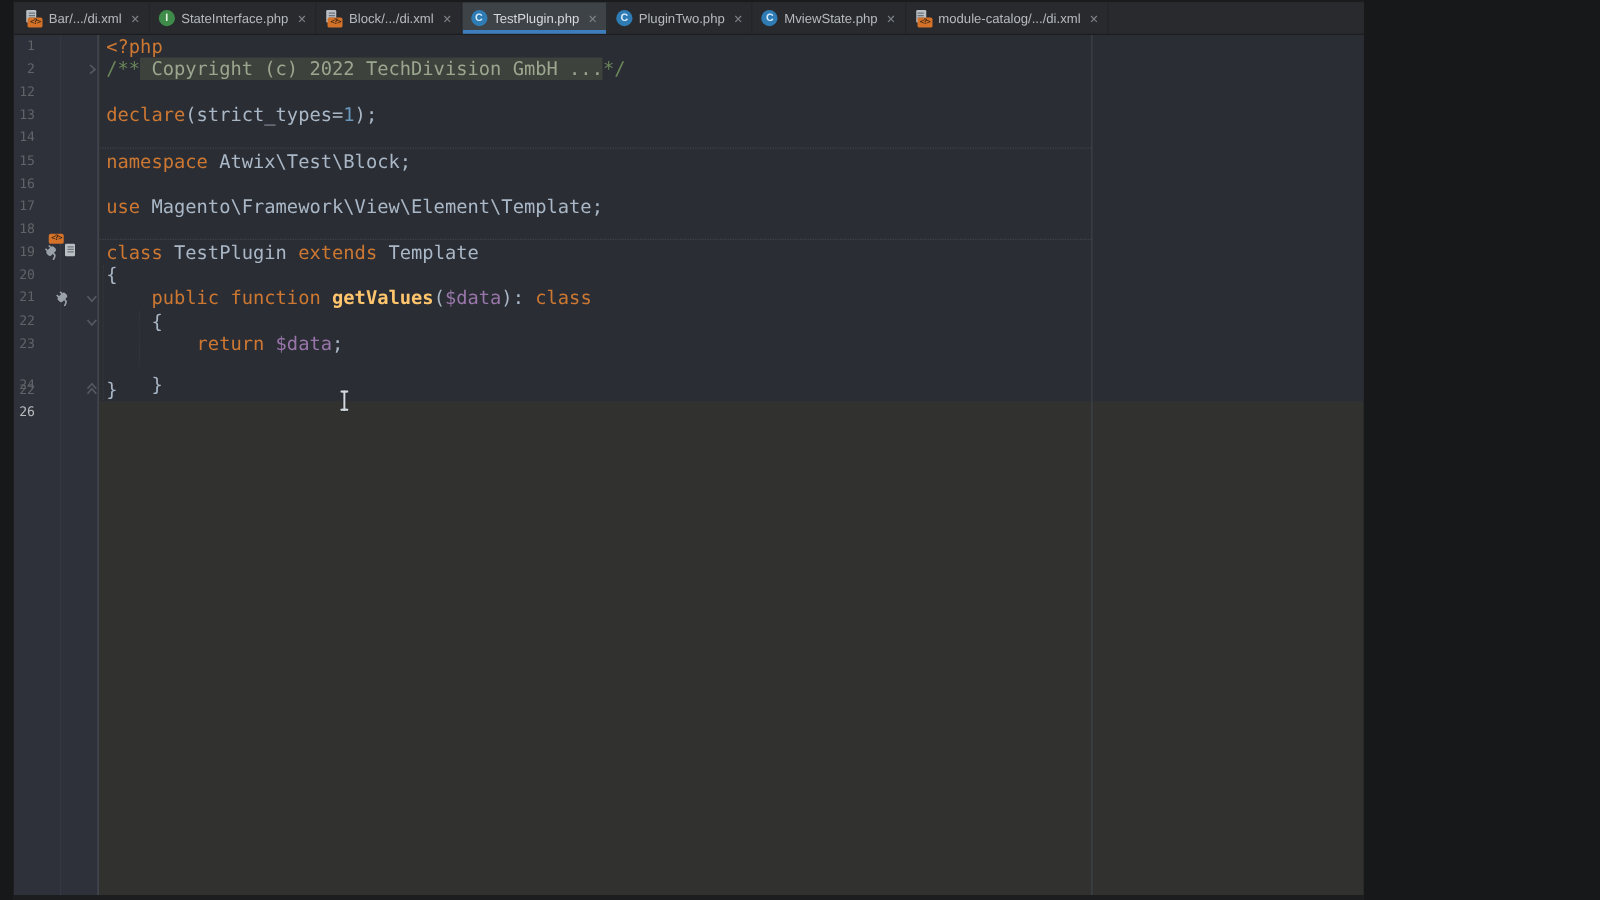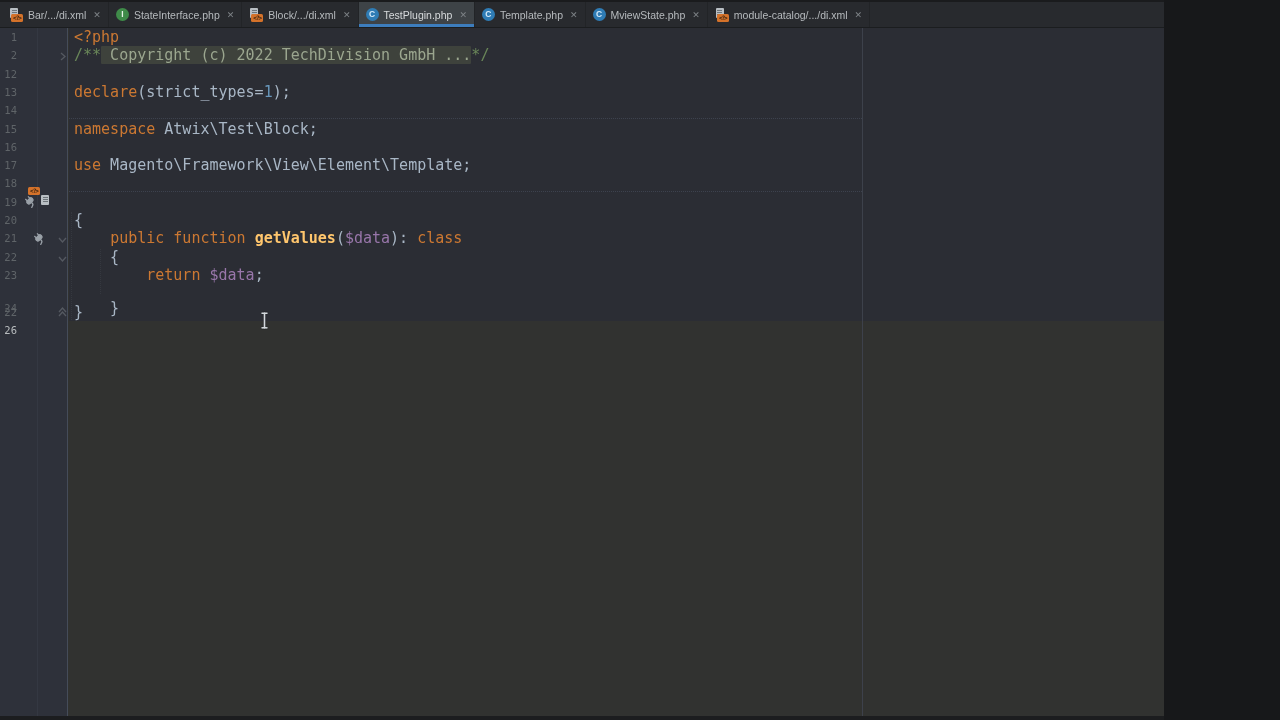--- a/index.html
+++ b/index.html
@@ -1,17 +1,17 @@
 <!DOCTYPE html>
 <html><head>
 <meta charset="utf-8">
 <style>
   html,body{margin:0;padding:0;background:#17181a;}
-  #screen{position:relative;width:1164px;height:720px;overflow:hidden;
-          background:#313230;font-family:"Liberation Sans",sans-serif;
+  #screen{position:relative;width:1080px;height:720px;overflow:hidden;
+          background:#313230;font-family:"Liberation Sans",sans-serif;margin-left:11px;
           -webkit-font-smoothing:antialiased;}
   
   #top-edge{position:absolute;left:0;top:0;width:1280px;height:2px;background:#1a1b1d;}
   #tabbar{position:absolute;left:0;top:2px;width:1280px;height:26px;background:#282a2e;
           border-bottom:1px solid #1b1d1f;display:flex;align-items:stretch;padding-left:2px;box-sizing:border-box;}
   .tab{display:flex;align-items:center;gap:5px;padding:0 7px;font-size:10.5px;color:#b6babd;
        border-right:1px solid #222427;cursor:default;position:relative;white-space:nowrap;}
   .tab.active{background:#3e4347;color:#d7dadc;box-shadow:inset 0 -3px 0 #3d7dbd;}
   .tab .close{font-size:9px;color:#7e8387;margin-left:2px;}
   
@@ -91,21 +91,21 @@
         <span>Block/.../di.xml</span>
         <span class="close">✕</span>
       </div>
       <div class="tab active">
         <span class="cicon class">C</span>
         <span>TestPlugin.php</span>
         <span class="close">✕</span>
       </div>
       <div class="tab">
         <span class="cicon class">C</span>
-        <span>Template.php</span>
+        <span>PluginTwo.php</span>
         <span class="close">✕</span>
       </div>
       <div class="tab">
         <span class="cicon class">C</span>
         <span>MviewState.php</span>
         <span class="close">✕</span>
       </div>
       <div class="tab">
         <span class="fticon">
           <span class="page"></span>
@@ -170,20 +170,21 @@
         <span class="gicon" style="left: 24px;">
           <svg width="13" height="13" viewBox="0 0 14 14">
             <g transform="rotate(-45 7 7)" stroke="#9aa1a8" fill="none" stroke-width="1.4">
               <path d="M5 1.2 V4 M9 1.2 V4"></path>
               <rect x="3.4" y="4" width="7.2" height="4.2" rx="1.6" fill="#9aa1a8"></rect>
               <path d="M7 8.2 V10 C7 12.4 3.6 11.6 3 13"></path>
             </g>
           </svg>
         </span>
         <span class="gicon" style="left: 40px;"><span class="fticon" style="width:15px;height:14px"><span class="page"></span><span class="tag">&lt;?&gt;</span></span></span>
+        <span class="code"><span class="tk-kw">class</span><span class="tk-txt"> TestPlugin </span><span class="tk-kw">extends</span><span class="tk-txt"> Template</span></span>
       </div>
       <div class="row" style="top: 211px;">
         <span class="lnum">20</span>
         <span class="code"><span class="tk-txt">{</span></span>
       </div>
       <div class="row" style="top: 229.3px;">
         <span class="lnum">21</span>
         <span class="gicon" style="left: 33px;">
           <svg width="13" height="13" viewBox="0 0 14 14">
             <g transform="rotate(-45 7 7)" stroke="#9aa1a8" fill="none" stroke-width="1.4">

